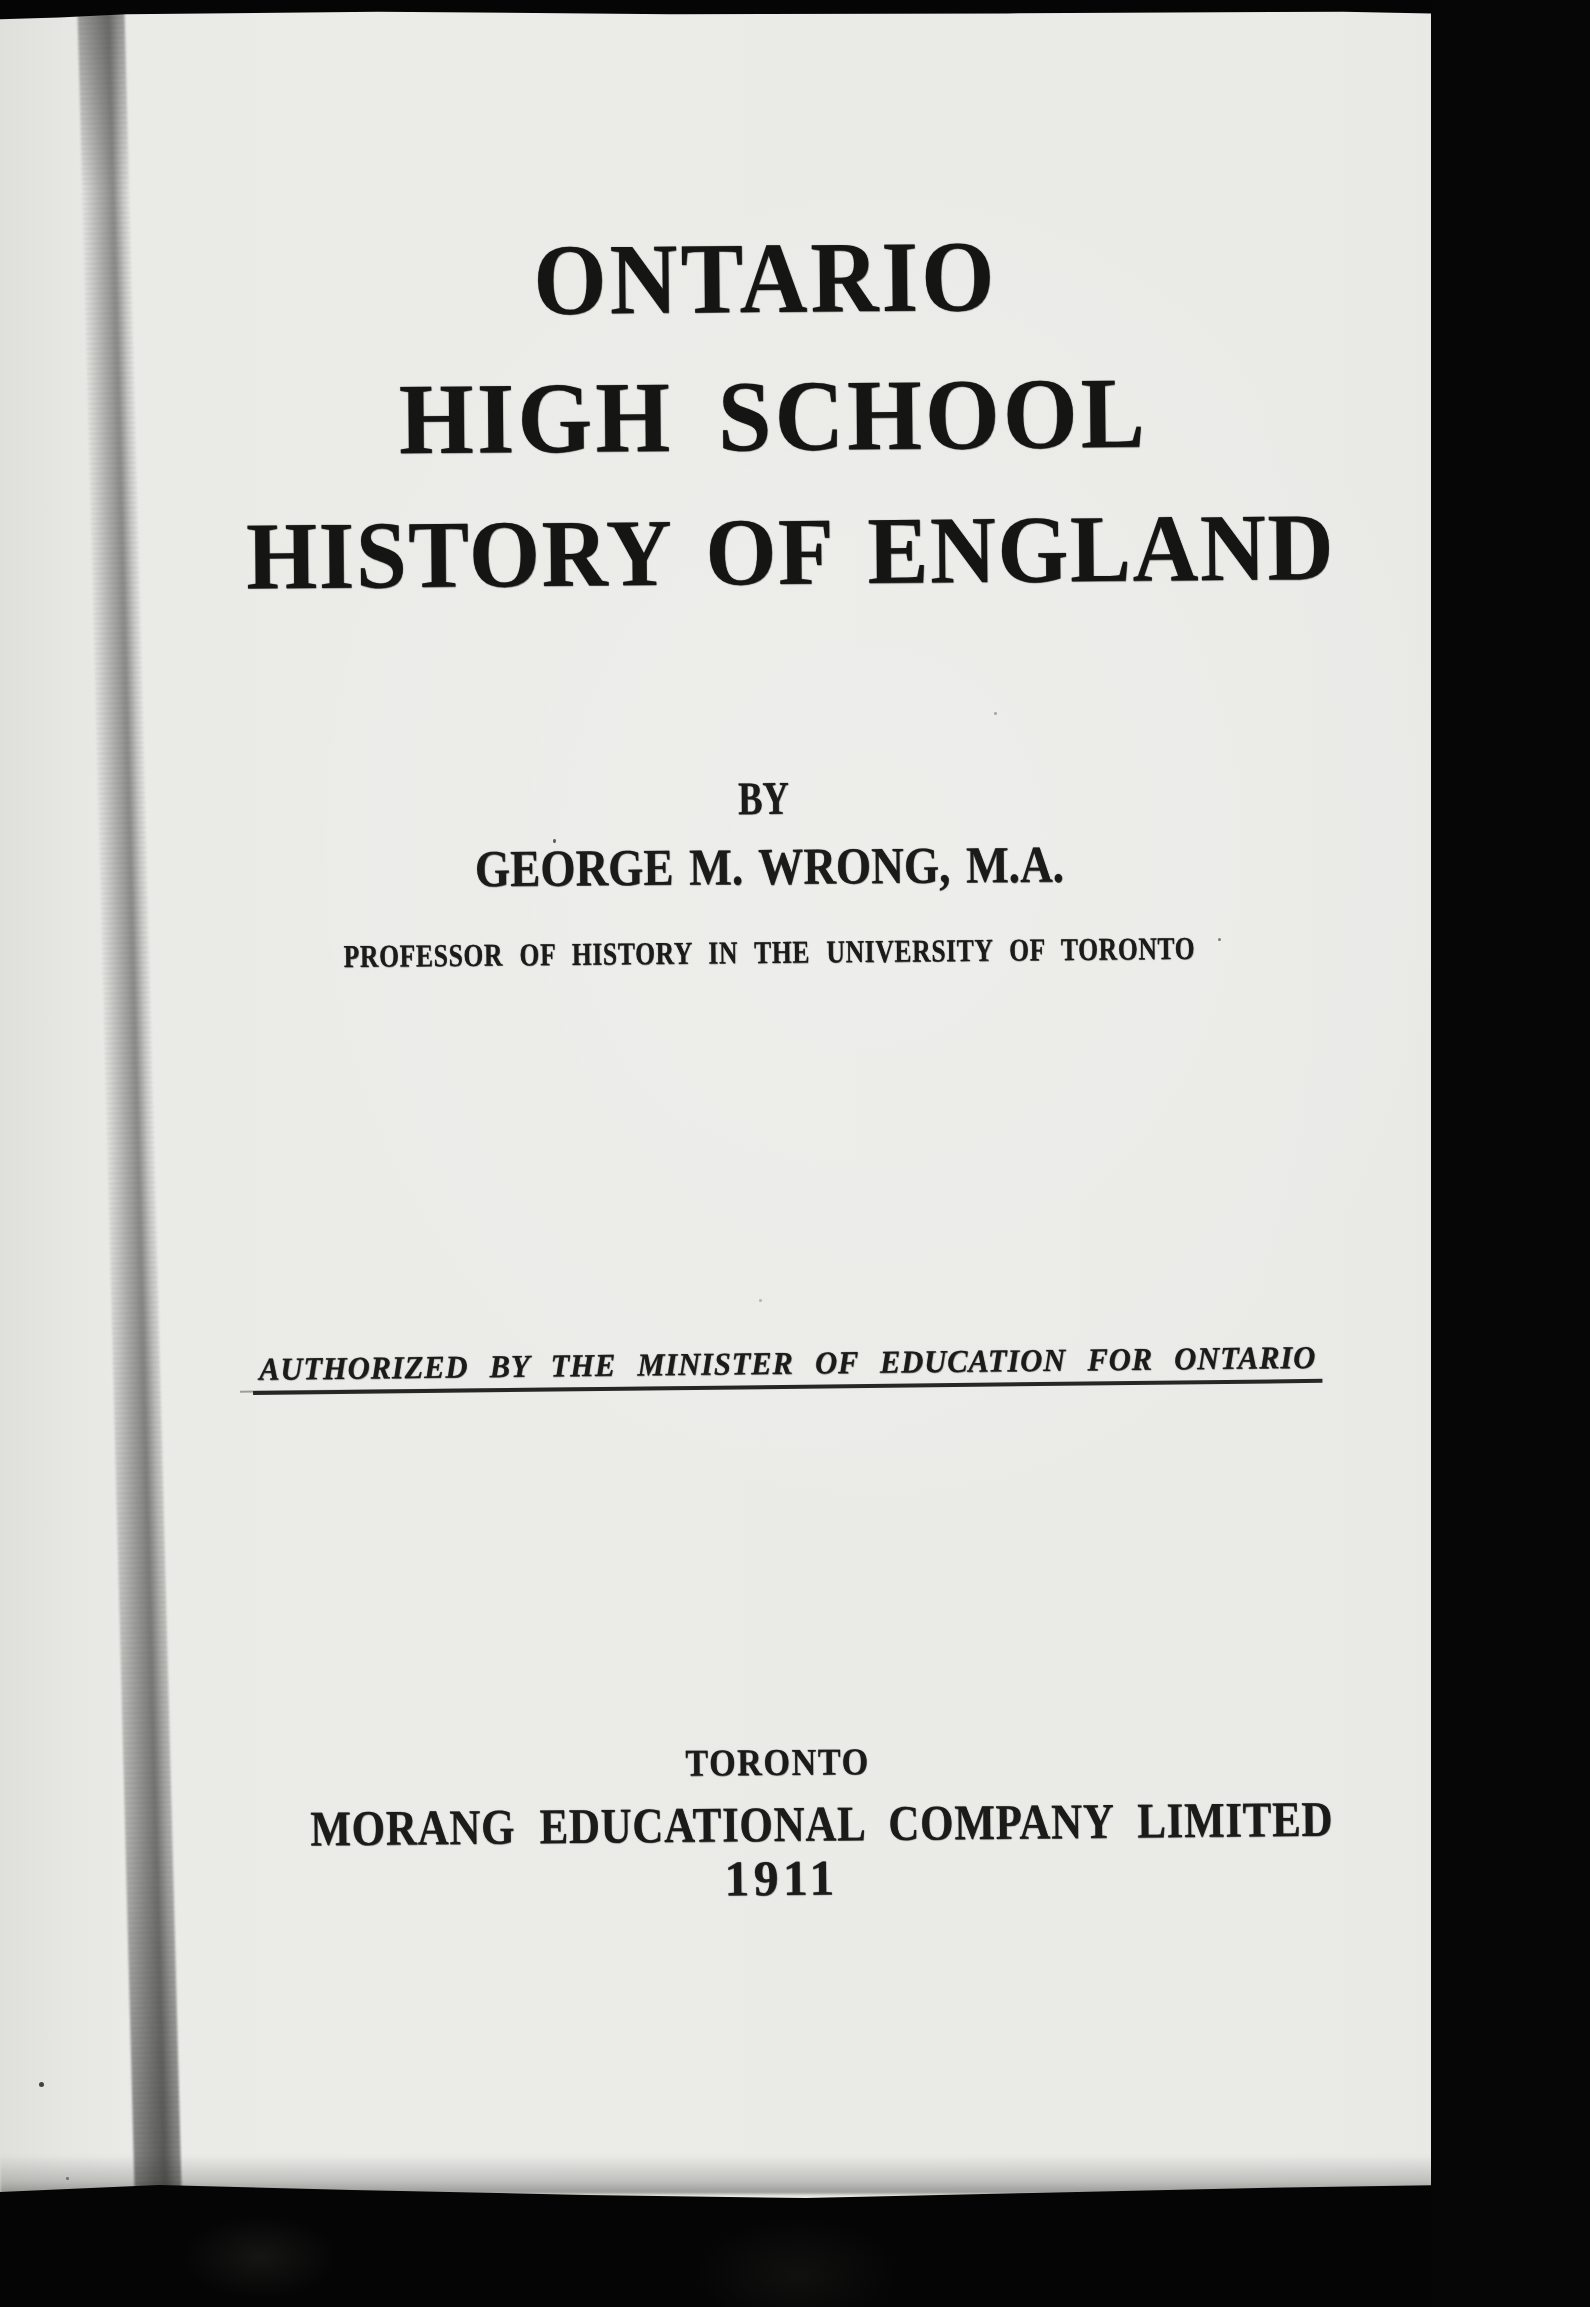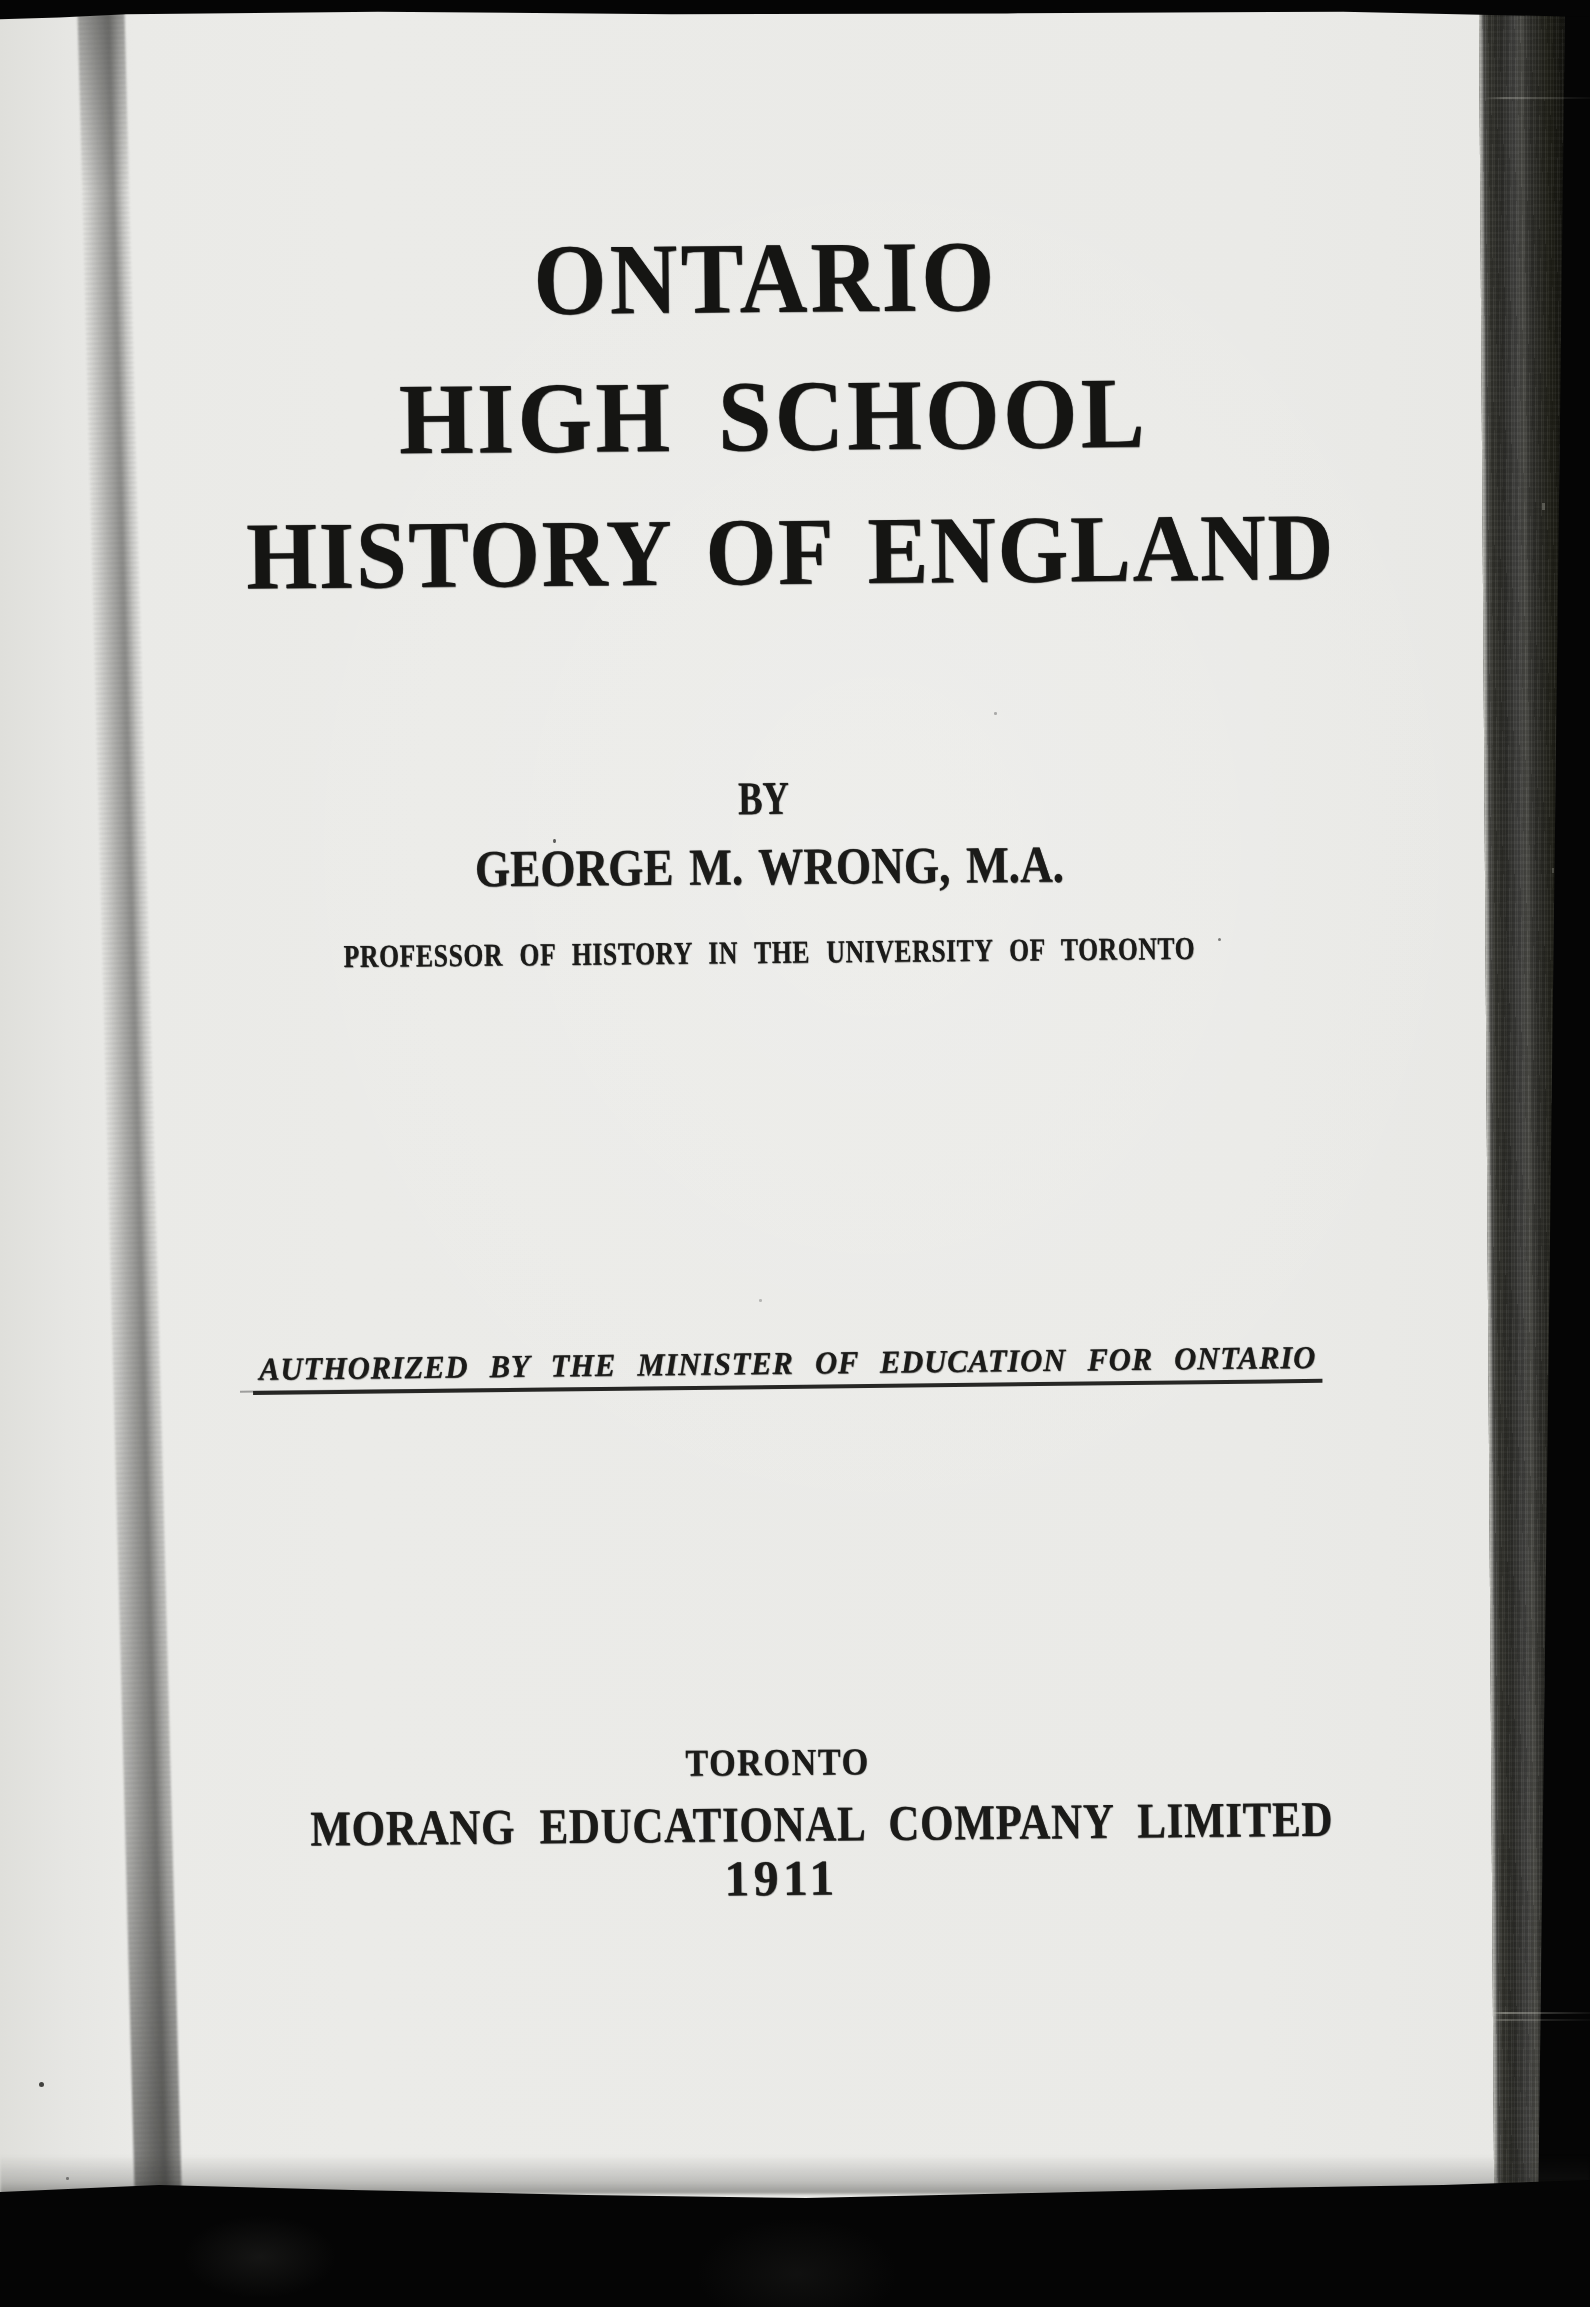--- a/index.html
+++ b/index.html
@@ -1,16 +1,16 @@
 <!DOCTYPE html>
 <html style="font-size:13.4px"><head>
 <meta charset="utf-8">
 <style>
   html,body{margin:0;padding:0;background:#060606;}
-  .stage{position:relative;width:1590px;height:2307px;background:#070707;overflow:hidden;
+  .stage{position:relative;width:1431px;height:2307px;background:#070707;overflow:hidden;
          font-family:"Liberation Serif","DejaVu Serif",serif;}
 
   
   .page{position:absolute;left:0;top:0;width:1512px;height:2228px;
         background:
           radial-gradient(ellipse 1007px 1175px at 58% 38%, rgba(255,255,255,0.16), rgba(255,255,255,0) 65%),
           linear-gradient(90deg,#dfdfdb 0px,#e6e6e3 67px,#eaeae7 134px,#ebebe8 352px,#eaeae7 1259px,#e8e8e5 1502px),
           repeating-linear-gradient(180deg, rgba(0,0,0,0.015) 0 0.8px, rgba(0,0,0,0) 0.8px 3.4px);
         background-color:#e9e9e7;
         border-top-right-radius:39px;}

